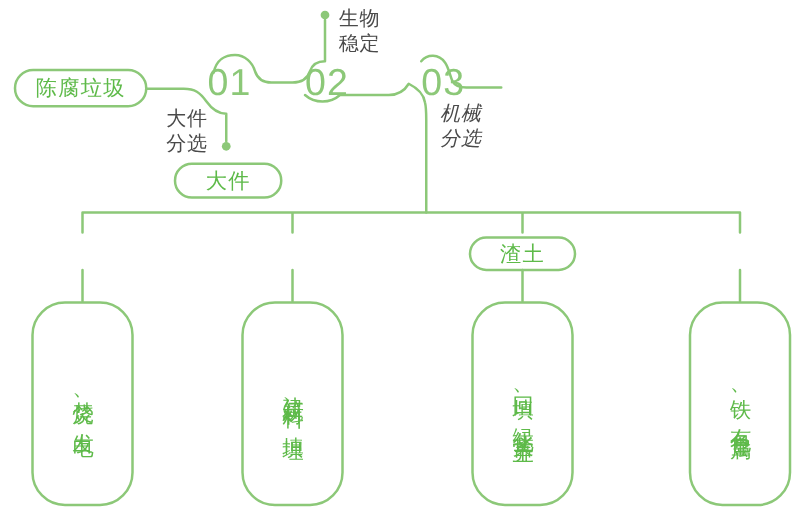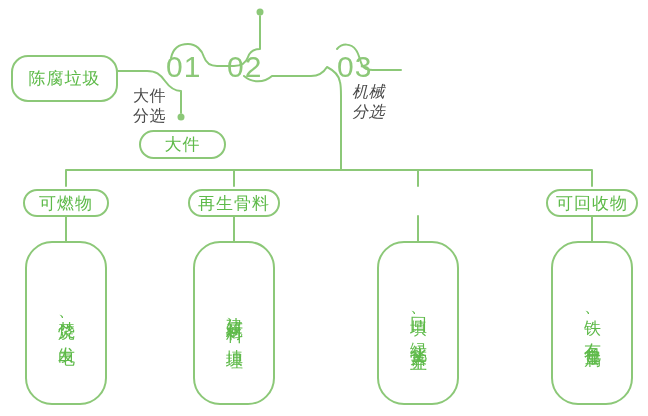--- a/index.html
+++ b/index.html
@@ -84,36 +84,36 @@
 
     <path d="M244,76 C252,83 264,83 272,76 H311 C319,76 324,72 327,67 C333,70 339,75 340,82 C341,86 341,90 341,96 V170"></path>
 
     <path d="M337,49 C342,43 351,43 356,50 C359,54 360,61 362,65 C364,69 368,70 373,70 H401"></path>
 
     <path d="M66,186 L66,170 L592,170 L592,186 M234,170 V186 M418,170 V186"></path>
 
     <path d="M66,216 V241 M234,216 V241 M418,216 V241 M592,216 V241"></path>
   </svg>
 
-  <div class="pill" style="left:11px;top:55px;width:107px;height:47px;">陈腐垃圾</div>
+  <div class="pill" style="left:11px;top:55px;width:107px;height:31px;">陈腐垃圾</div>
 
   <div class="num" style="left:166px;top:52px;">01</div>
-  <div class="num" style="left:227px;top:52px;">02</div>
+  <div class="num" style="left:244px;top:52px;">02</div>
   <div class="num" style="left:337px;top:52px;">03</div>
 
   <div class="anno" style="left:133px;top:86px;">大件
 分选</div>
+  <div class="anno" style="left:271px;top:6px;">生物
+稳定</div>
   <div class="anno" style="left:352px;top:82px;font-style:italic;">机械
 分选</div>
 
   <div class="pill" style="left:139px;top:130px;width:87px;height:29px;">大件</div>
 
-  <div class="pill" style="left:23px;top:189px;width:86px;height:28px;">可燃物</div>
-  <div class="pill" style="left:188px;top:189px;width:92px;height:28px;">再生骨料</div>
-  <div class="pill" style="left:546px;top:189px;width:92px;height:28px;">可回收物</div>
+  <div class="pill" style="left:375px;top:189px;width:86px;height:28px;">渣土</div>
 
   <div class="result-box" style="left:25px;top:241px;">
     <div class="vtext">焚烧、发电</div>
   </div>
   <div class="result-box" style="left:193px;top:241px;">
     <div class="vtext">建筑材料、填埋</div>
   </div>
   <div class="result-box" style="left:377px;top:241px;">
     <div class="vtext">回填、绿化营养土</div>
   </div>

